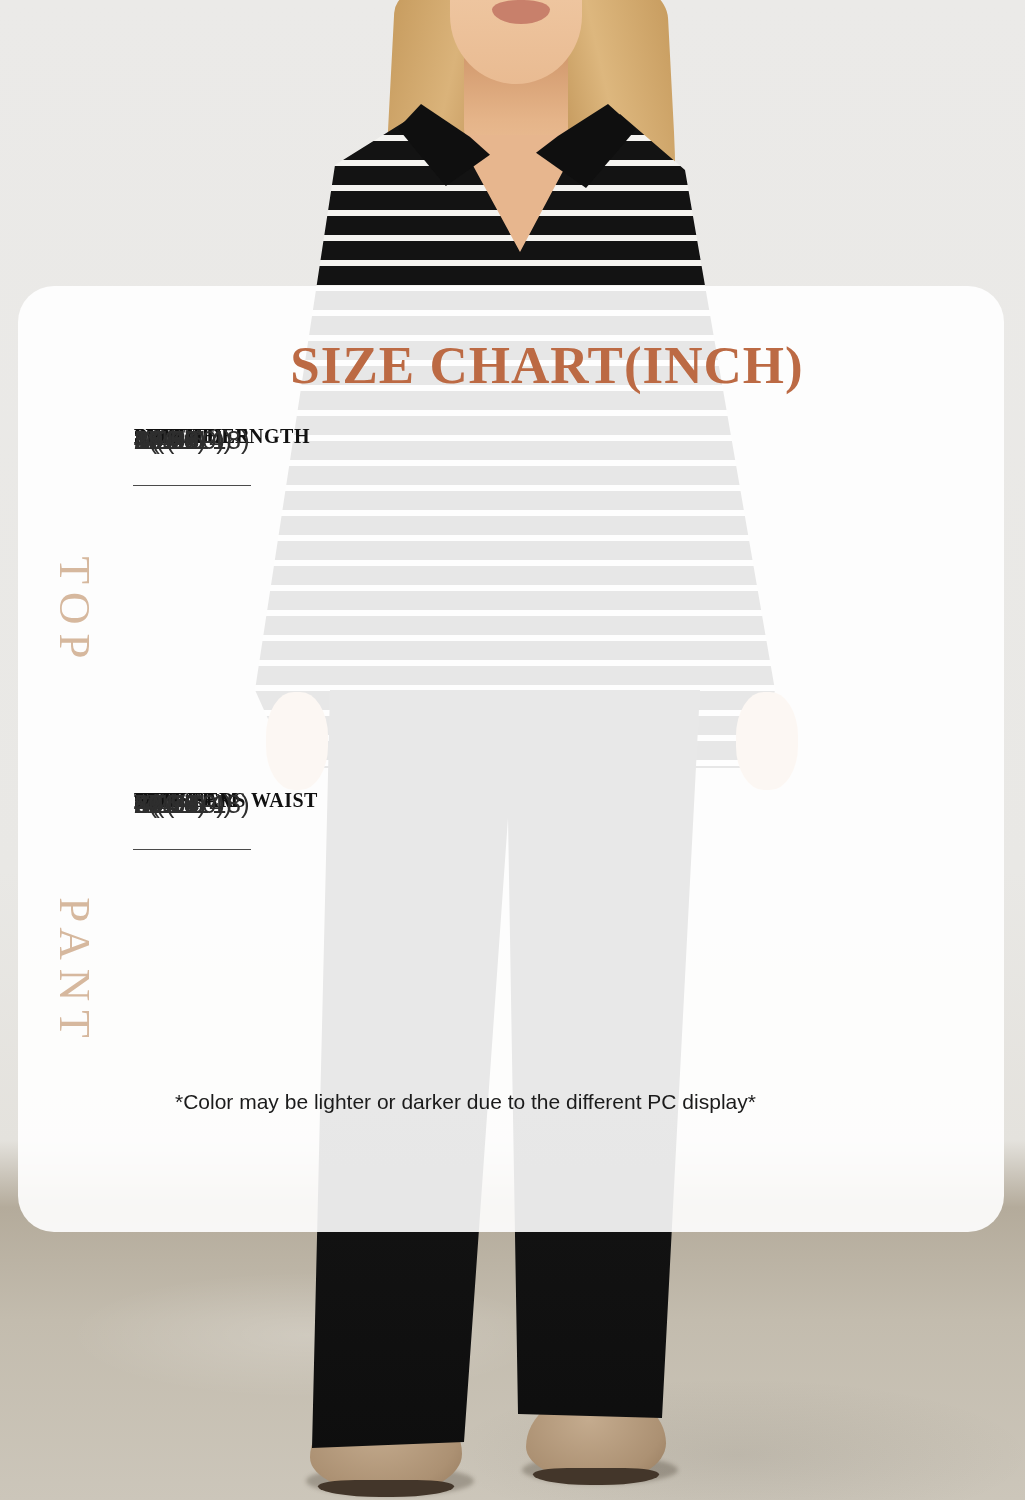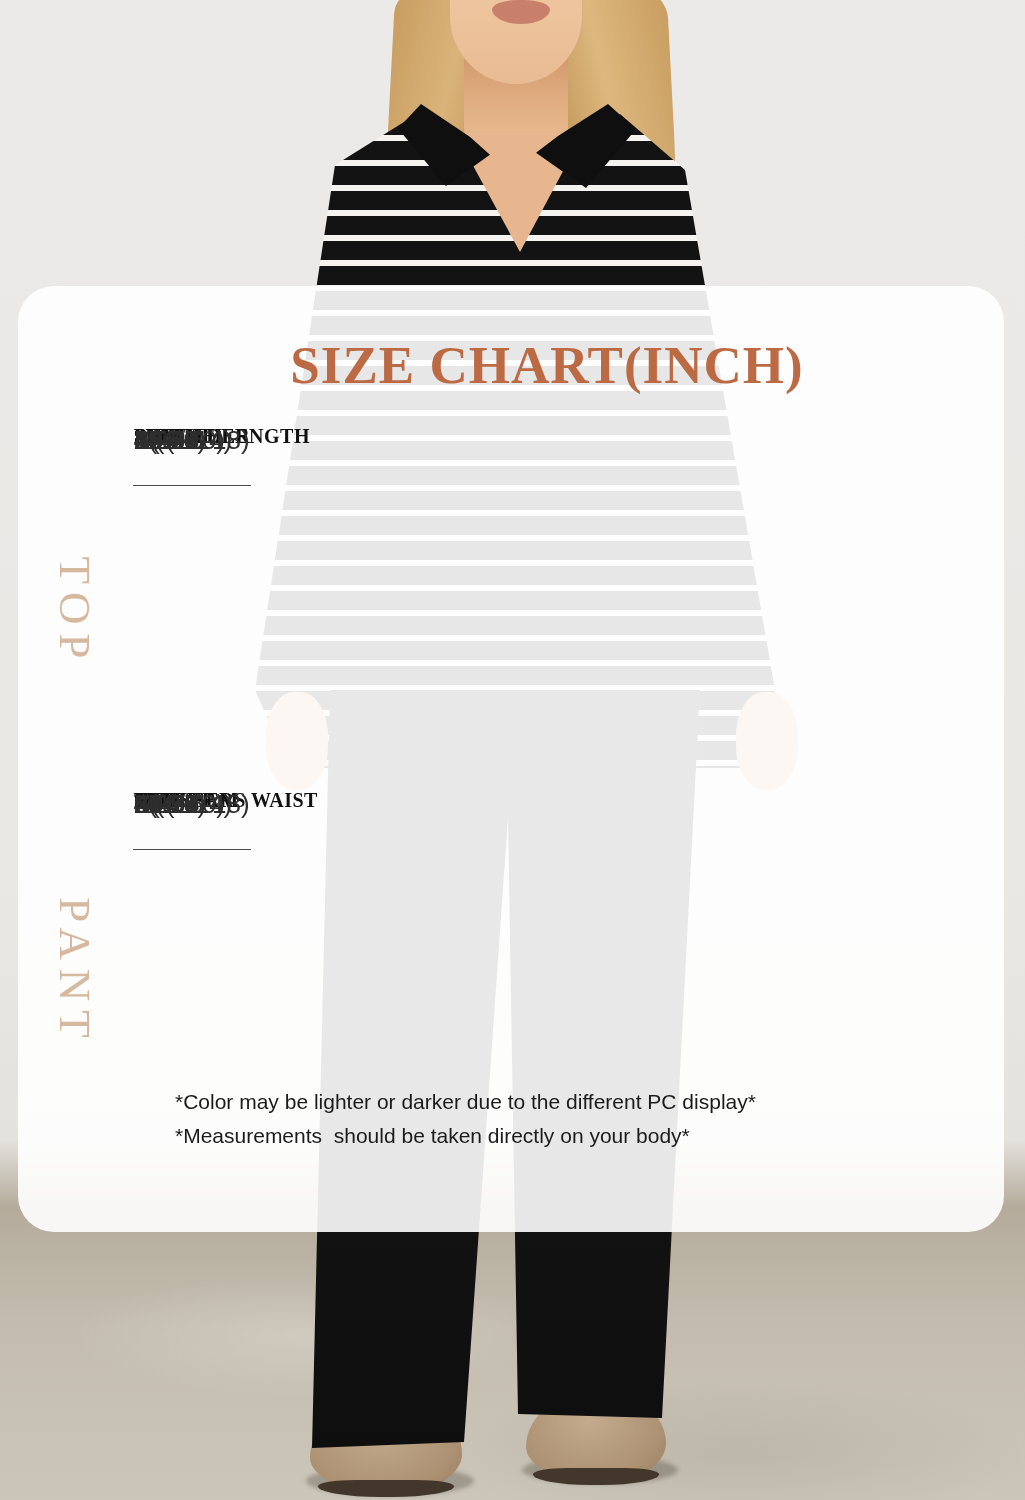--- a/index.html
+++ b/index.html
@@ -207,17 +207,16 @@
             <td>30.71</td>
             <td>40.94</td>
             <td>27.95</td>
             <td>42.13</td>
           </tr>
         </tbody>
     </table>
 
     <div class="notes">
       <div>*Color may be lighter or darker due to the different PC display*</div>
-      <div>*Measurements  should be taken directly on your body*</div>
     </div>
   </div>
 
 </div>
 
 </body></html>

